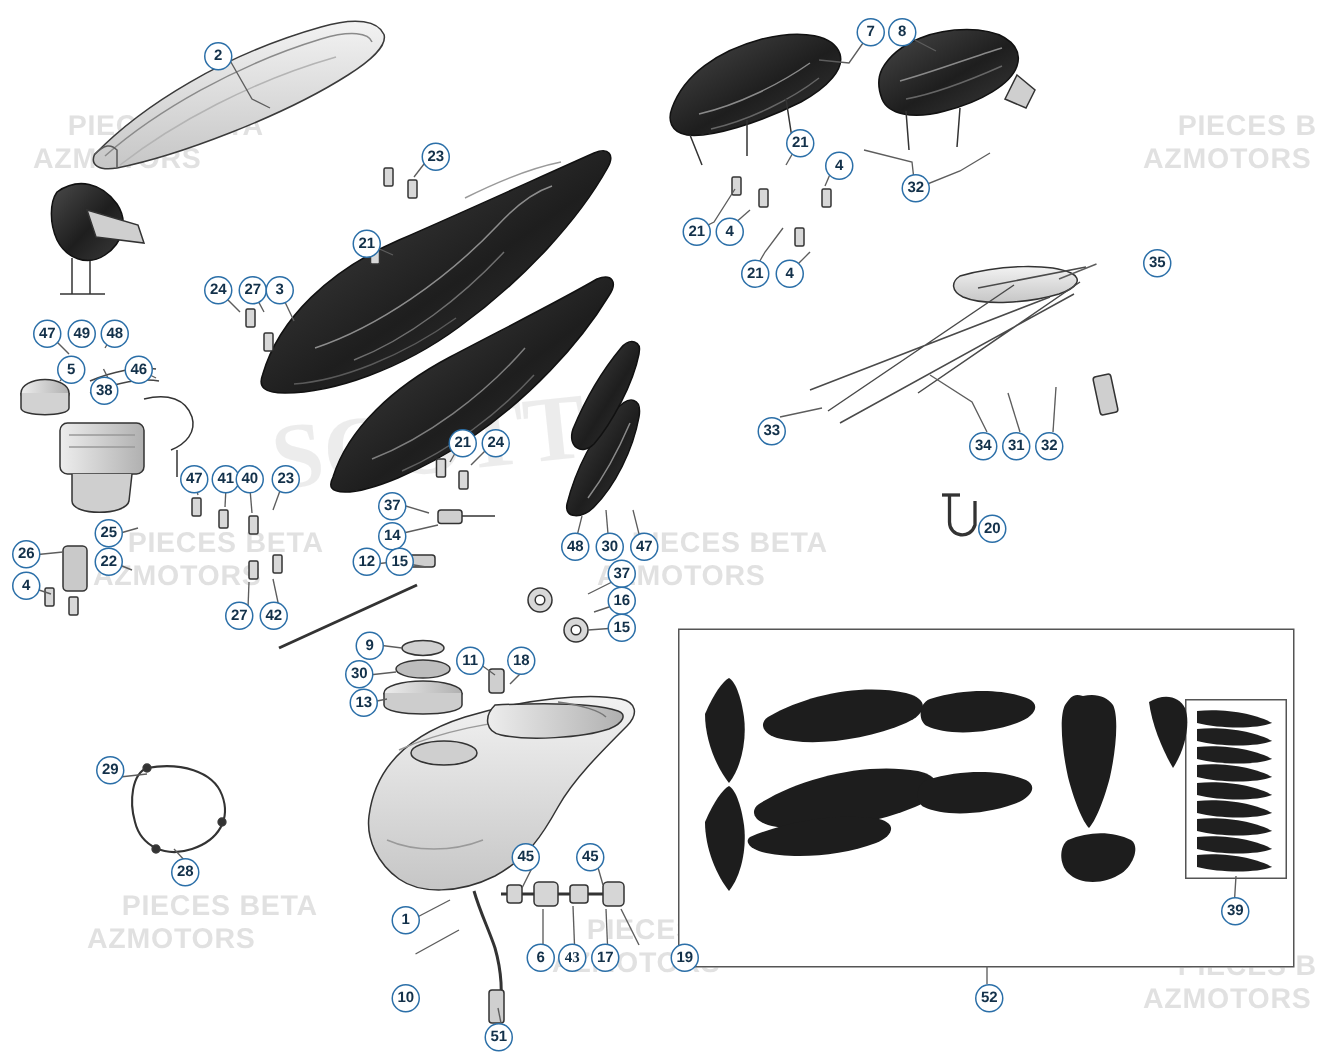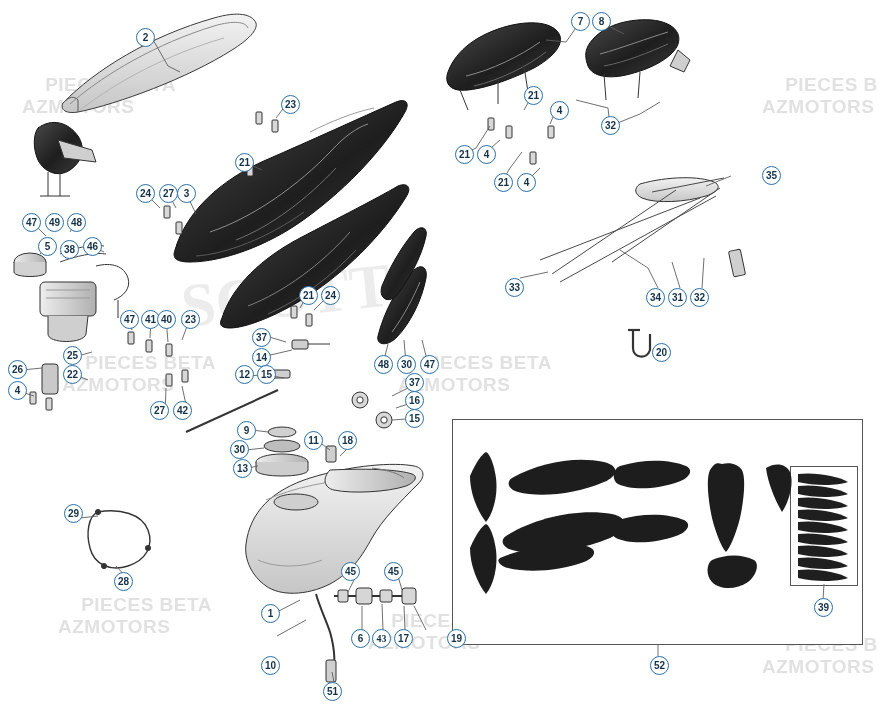--- a/index.html
+++ b/index.html
@@ -348,21 +348,21 @@
   <div class="cal" style="left:494px;top:173px;">21</div>
   <div class="cal" style="left:517px;top:173px;">4</div>
   <div class="cal" style="left:136px;top:184px;">24</div>
   <div class="cal" style="left:159px;top:184px;">27</div>
   <div class="cal" style="left:177px;top:184px;">3</div>
   <div class="cal" style="left:728px;top:166px;margin-left:34px;">35</div>
   <div class="cal" style="left:22px;top:213px;">47</div>
   <div class="cal" style="left:45px;top:213px;">49</div>
   <div class="cal" style="left:67px;top:213px;">48</div>
   <div class="cal" style="left:38px;top:237px;">5</div>
-  <div class="cal" style="left:60px;top:240px;">38</div>
+  <div class="cal" style="left:60px;top:251px;">38</div>
   <div class="cal" style="left:83px;top:237px;">46</div>
   <div class="cal" style="left:505px;top:278px;">33</div>
   <div class="cal" style="left:646px;top:288px;">34</div>
   <div class="cal" style="left:668px;top:288px;">31</div>
   <div class="cal" style="left:690px;top:288px;">32</div>
   <div class="cal" style="left:299px;top:286px;">21</div>
   <div class="cal" style="left:321px;top:286px;">24</div>
   <div class="cal" style="left:120px;top:310px;">47</div>
   <div class="cal" style="left:141px;top:310px;">41</div>
   <div class="cal" style="left:157px;top:310px;">40</div>

